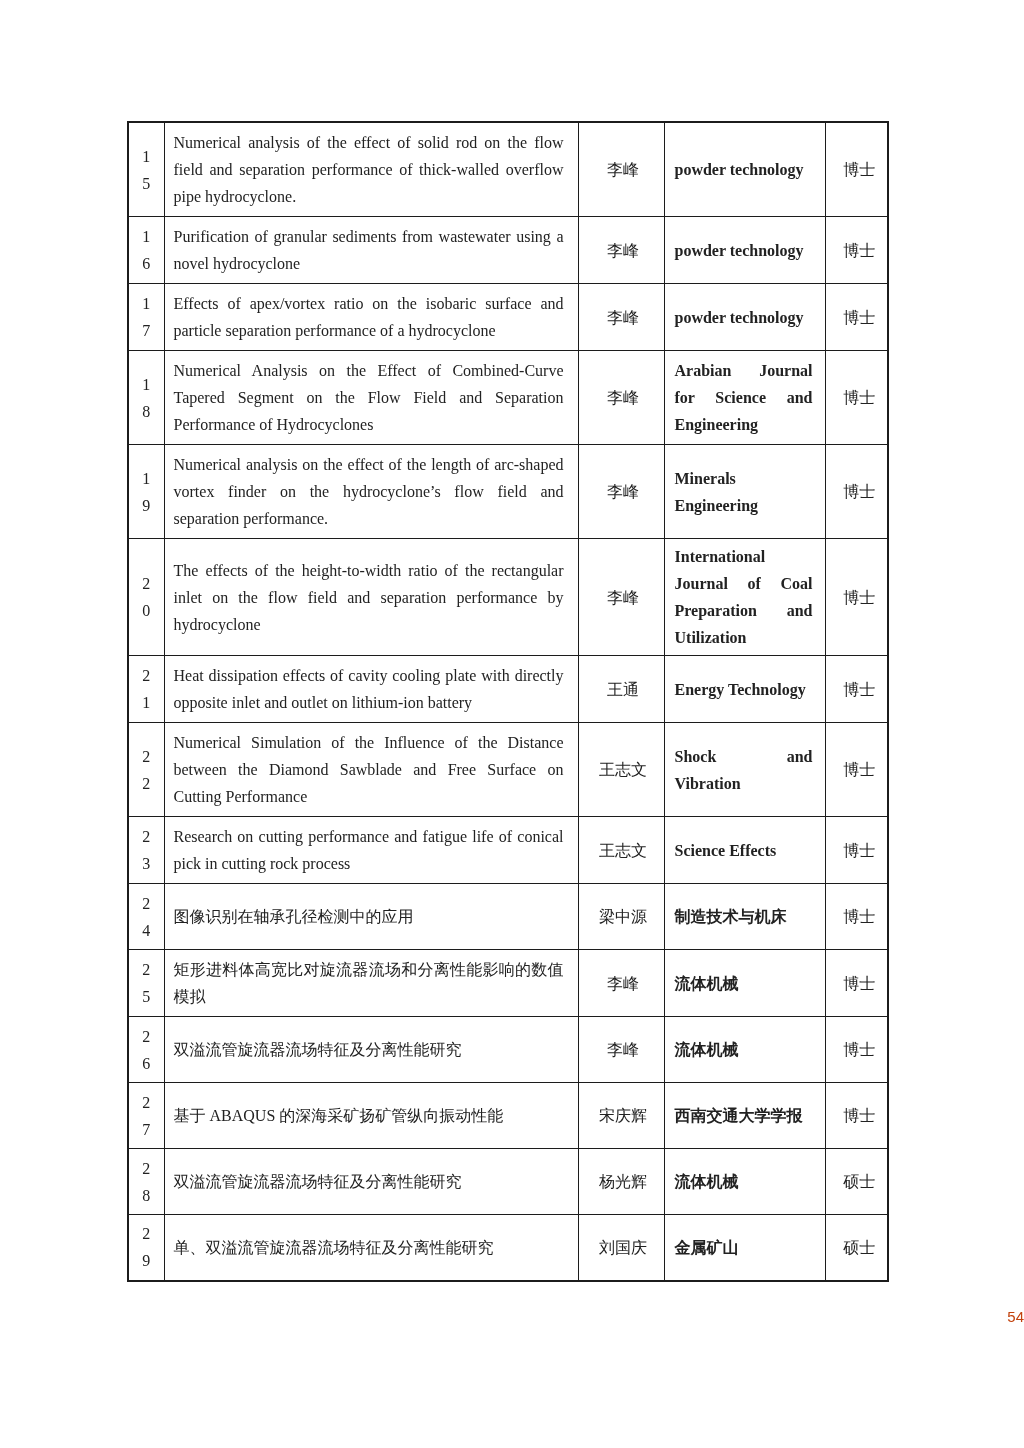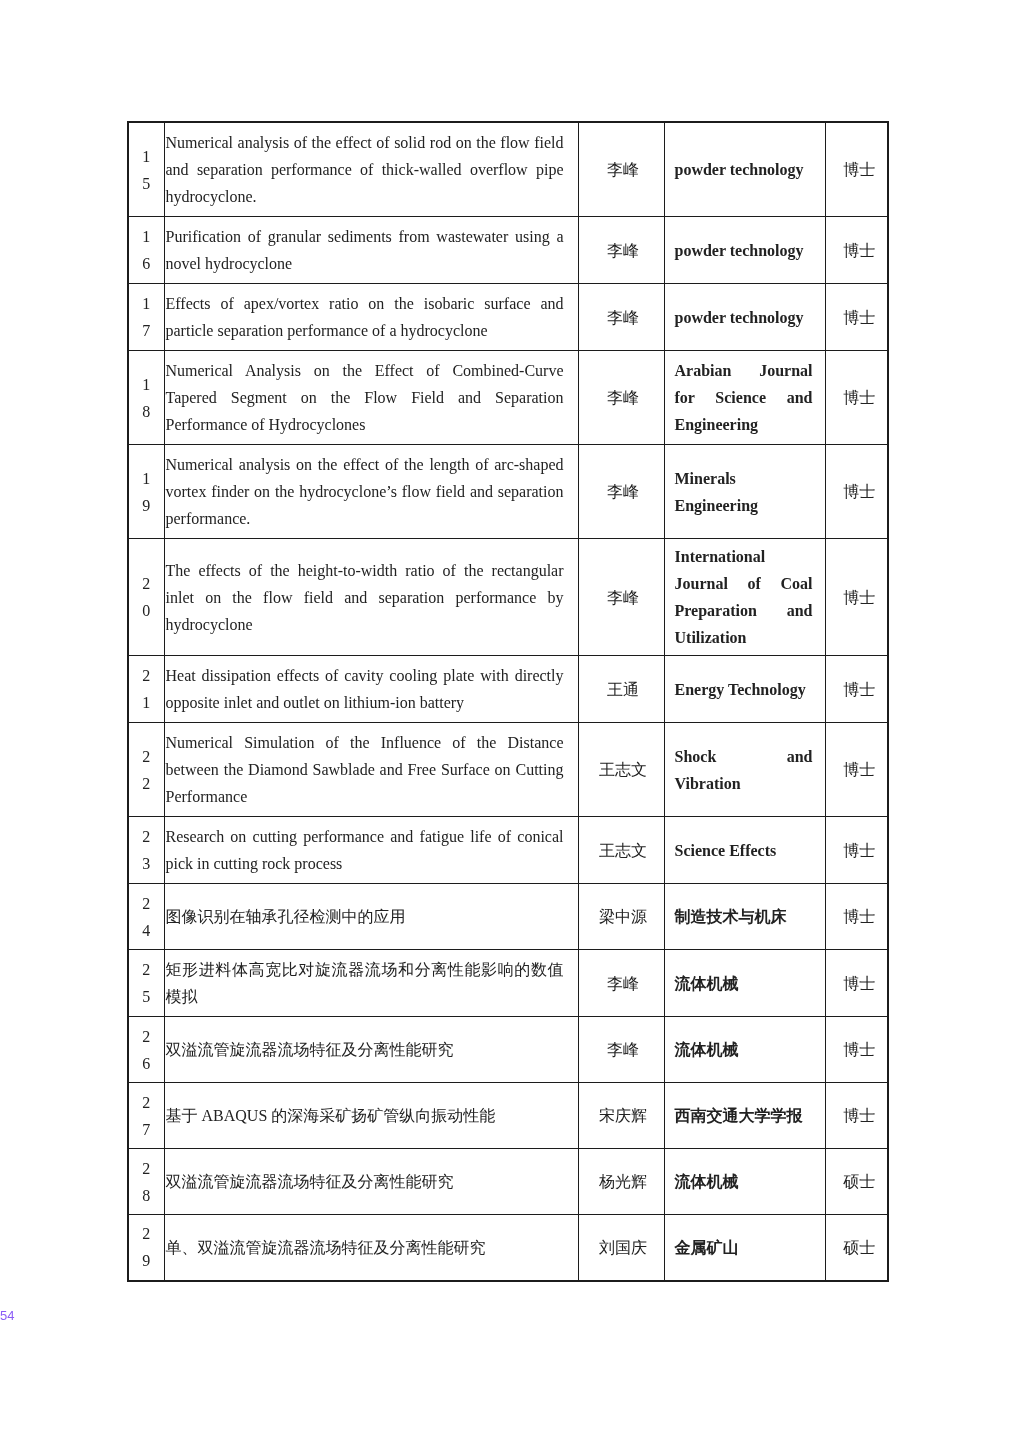--- a/index.html
+++ b/index.html
@@ -34,44 +34,44 @@
     height: 66px;
     overflow-wrap: break-word;
   }
   td.col-no {
     text-align: center;
     white-space: pre-line;
     padding: 4px 2px;
   }
   td.col-title {
     text-align: justify;
-    padding: 6px 14px 6px 1px;
+    padding: 6px 14px 6px 9px;
   }
   td.col-author {
     text-align: center;
     padding: 4px 6px 4px 10px;
   }
   td.col-journal {
     text-align: justify;
     padding: 4px 12px 4px 10px;
     font-weight: bold;
   }
   td.col-degree {
     text-align: center;
     padding: 4px 3px 4px 9px;
   }
   .page-number {
     position: absolute;
     top: 1308px;
     left: 0;
     width: 100%;
-    text-align: left;
+    text-align: right;
     font-family: "Liberation Sans", "DejaVu Sans", sans-serif;
-    font-size: 13px;
-    color: #8b5cf6;
+    font-size: 15px;
+    color: #c2410c;
   }
 </style>
 </head>
 <body>
 
 <div class="page">
   <table class="pub-table">
     <colgroup>
       <col style="width:36px">
       <col style="width:414px">

